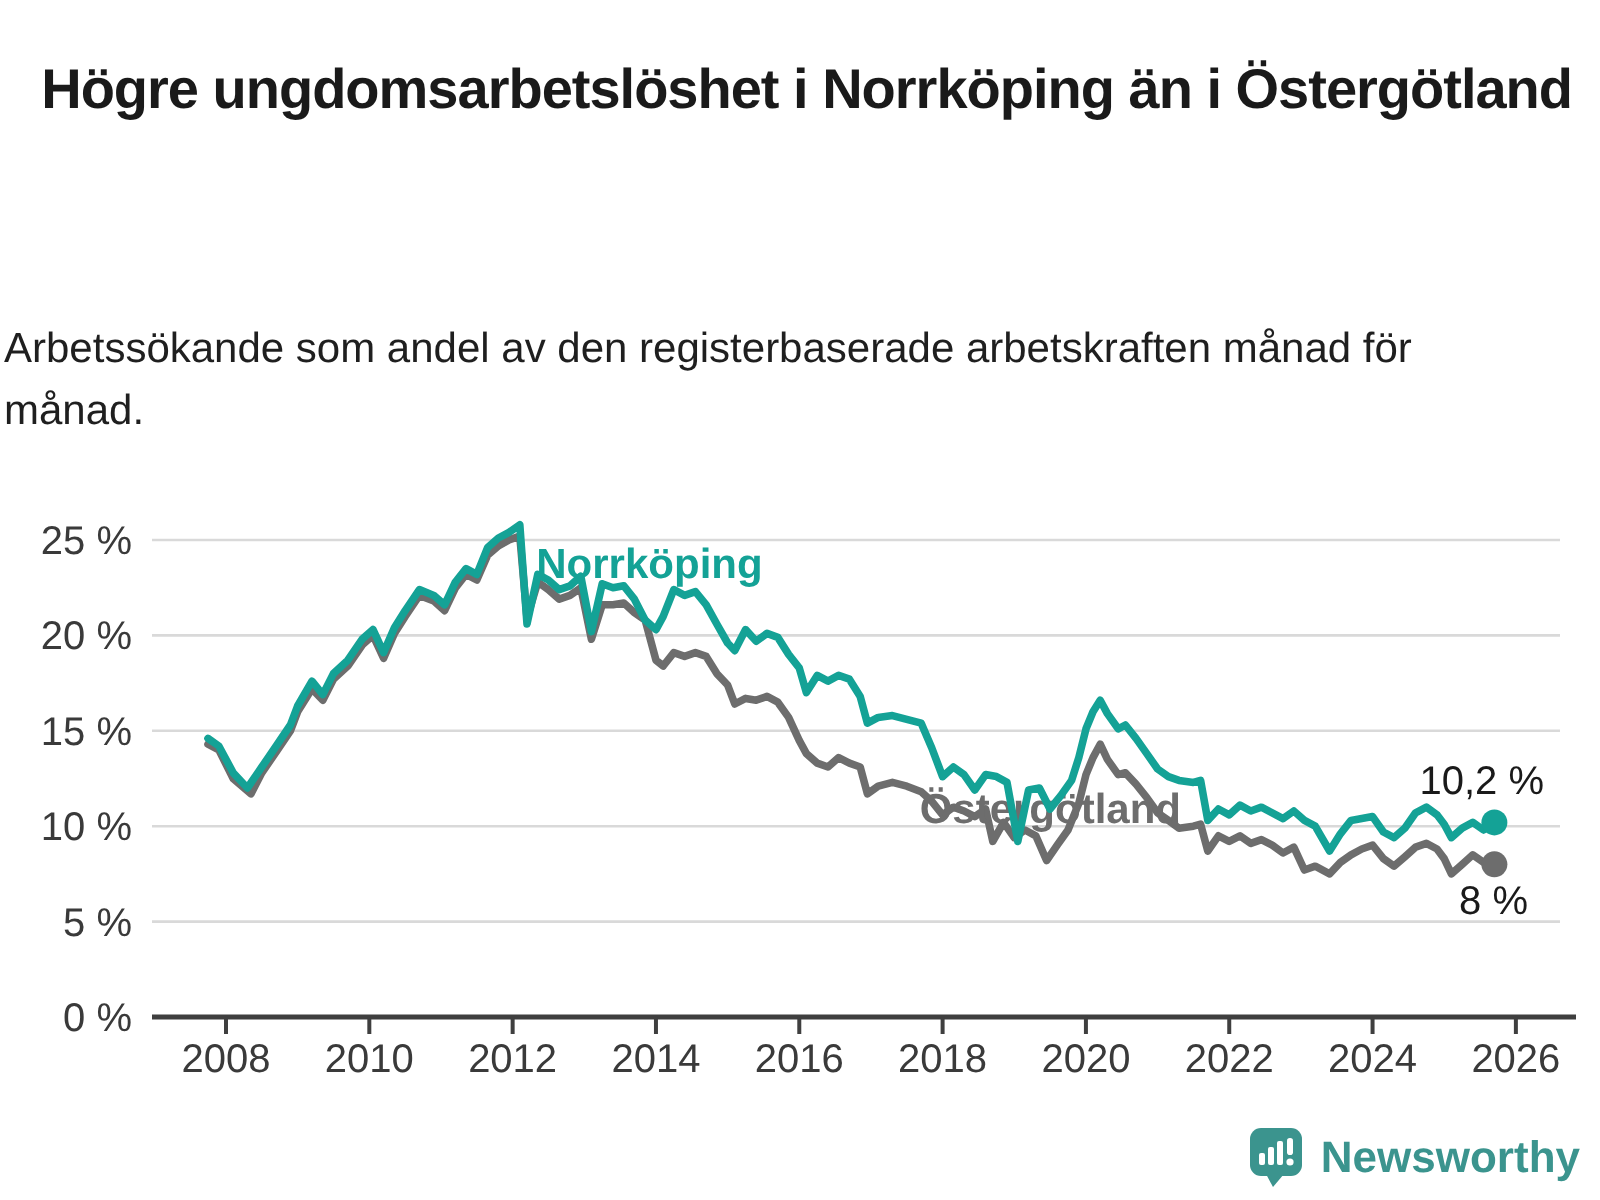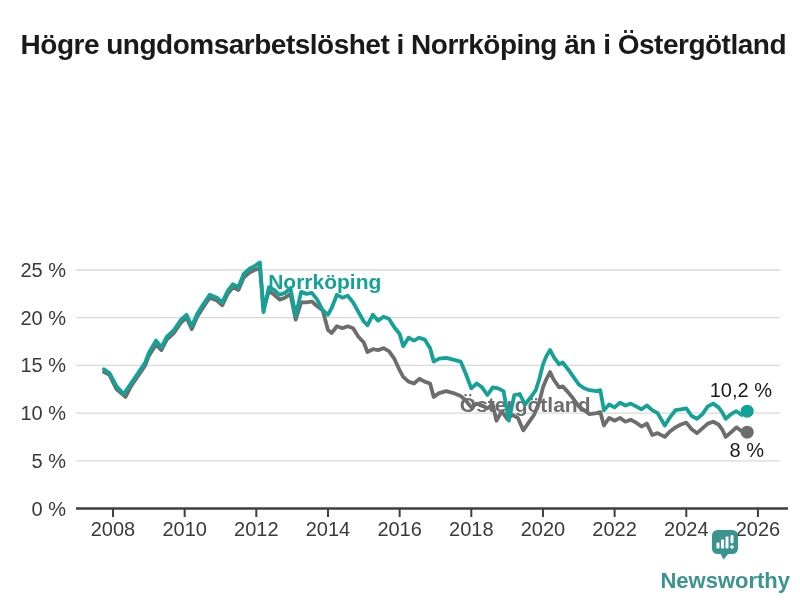--- a/index.html
+++ b/index.html
@@ -4,28 +4,29 @@
 <style>
   html,body{margin:0;padding:0;background:#fff;}
   #frame{position:relative;width:800px;height:600px;background:#ffffff;overflow:hidden;
          font-family:"Liberation Sans",sans-serif;}
   #title{position:absolute;left:2px;top:6px;width:784px;font-size:28px;font-weight:bold;
          line-height:40px;color:#1a1a1a;letter-spacing:-0.5px;text-align:right;}
   #subtitle{position:absolute;left:2px;top:138px;width:772px;font-size:21px;line-height:31px;
          color:#1f1f1f;}
   #chart{position:absolute;left:0;top:0;}
   svg text{font-family:"Liberation Sans",sans-serif;}
-  #brand{position:absolute;right:10px;bottom:6px;display:flex;align-items:center;gap:8px;flex-direction:column;}
+  #brand{position:absolute;right:10px;bottom:6px;display:flex;align-items:center;gap:8px;}
   #brand-text{font-size:22px;font-weight:600;color:#3b948e;}
 </style>
 </head>
 <body>
 
 <div id="frame">
   <h1 id="title">Högre ungdomsarbetslöshet i Norrköping än i Östergötland</h1>
+  <p id="subtitle">Arbetssökande som andel av den registerbaserade arbetskraften månad för månad.</p>
 
   <svg id="chart" width="800" height="600" viewBox="0 0 800 600">
       <text x="66" y="515.5" text-anchor="end" font-size="20" fill="#3a3a3a">0 %</text>
       <line x1="76" x2="780" y1="460.8" y2="460.8" stroke="#d9d9d9" stroke-width="1.3"></line>
       <text x="66" y="467.8" text-anchor="end" font-size="20" fill="#3a3a3a">5 %</text>
       <line x1="76" x2="780" y1="413.1" y2="413.1" stroke="#d9d9d9" stroke-width="1.3"></line>
       <text x="66" y="420.1" text-anchor="end" font-size="20" fill="#3a3a3a">10 %</text>
       <line x1="76" x2="780" y1="365.4" y2="365.4" stroke="#d9d9d9" stroke-width="1.3"></line>
       <text x="66" y="372.4" text-anchor="end" font-size="20" fill="#3a3a3a">15 %</text>
       <line x1="76" x2="780" y1="317.70000000000005" y2="317.70000000000005" stroke="#d9d9d9" stroke-width="1.3"></line>

